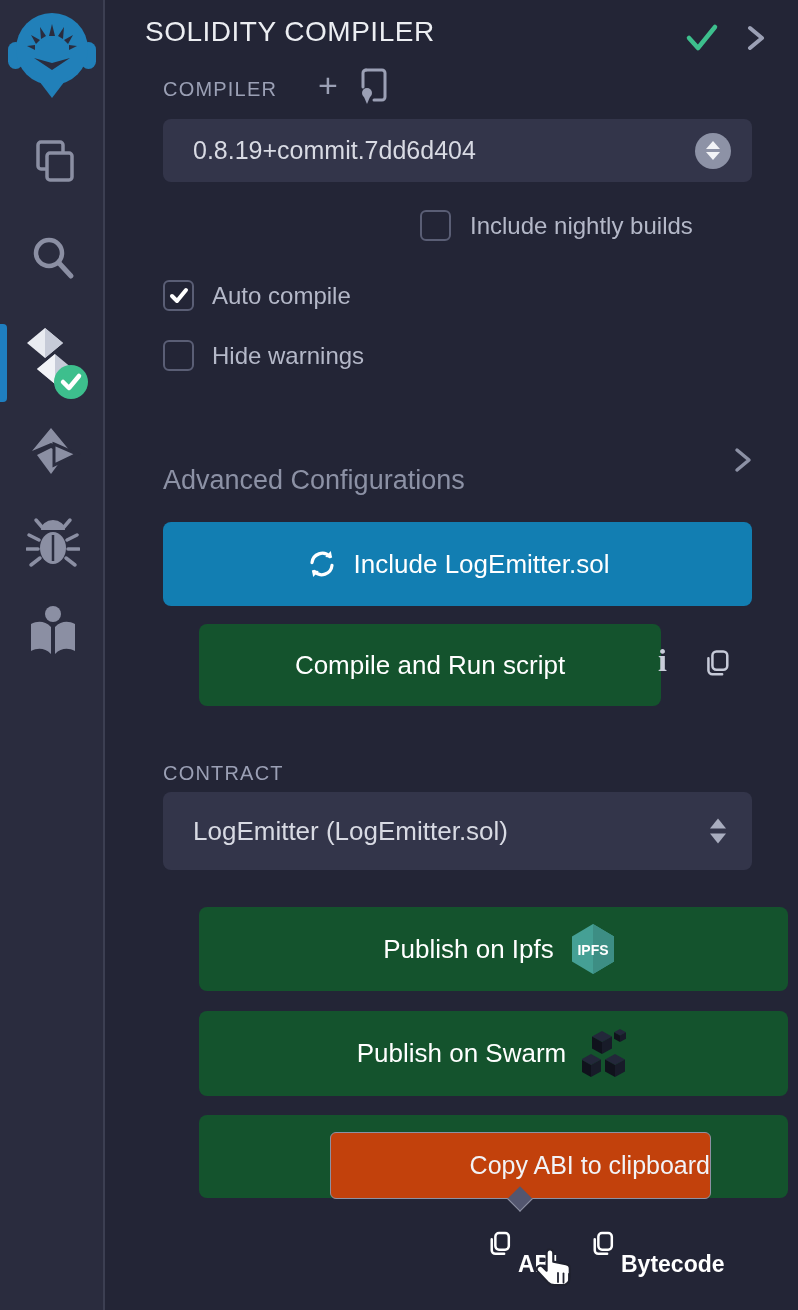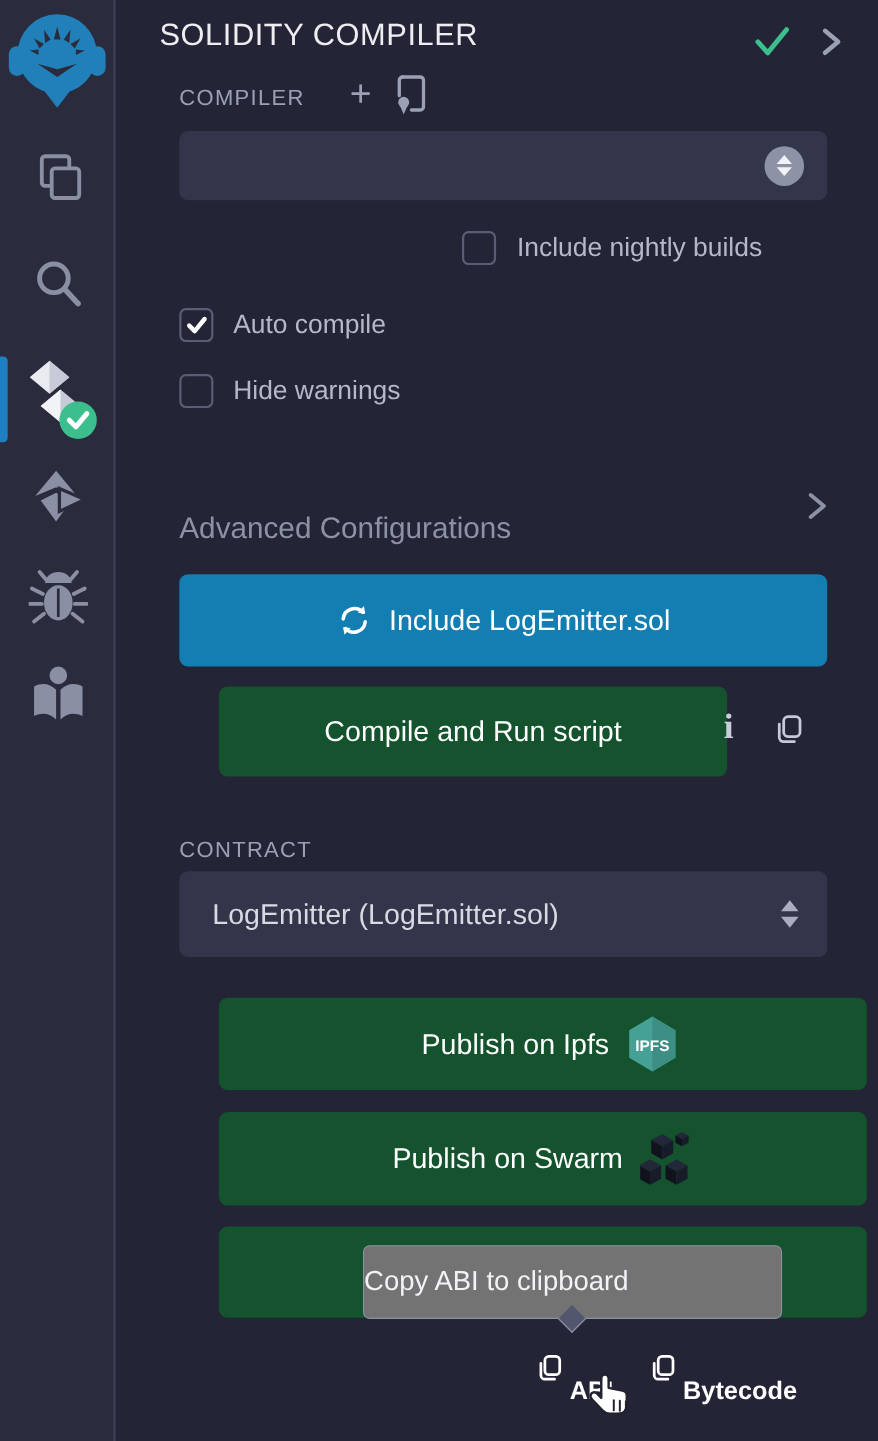--- a/index.html
+++ b/index.html
@@ -35,22 +35,22 @@
               background: transparent; display: flex; align-items: center; justify-content: center; cursor: pointer; }
   .check-label { font-size: 24px; color: #b4b8c8; line-height: 31px; }
 
   .btn { border-radius: 8px; display: flex; align-items: center; justify-content: center;
          color: #ffffff; font-size: 26px; cursor: pointer; border: none; gap: 16px; }
   .btn-blue { background: #127eb2; }
   .btn-grey { background: #14532d; margin-left: 36px; }
 
   .advanced-label { font-size: 27px; color: #8c91a5; cursor: pointer; margin-top: 25px; }
 
-  .tooltip { background: #737373; border: 1px solid #8d90a3; border-radius: 6px;
-             display: flex; align-items: center; justify-content: flex-start;
+  .tooltip { background: #c2410c; border: 1px solid #8d90a3; border-radius: 6px;
+             display: flex; align-items: center; justify-content: flex-end;
              color: #f2f3f7; font-size: 25px; z-index: 5; }
   .tooltip-arrow { position: absolute; left: 180px; bottom: -10px; width: 18px; height: 18px;
                    background: #53566f; transform: rotate(45deg);
                    border-right: 1px solid #8d90a3; border-bottom: 1px solid #8d90a3; }
 
   .footer-label { font-size: 23px; font-weight: 700; color: #ffffff; line-height: 30px; cursor: pointer; margin-top: 20px; }
 
   .ipfs-badge { width: 46px; height: 52px; position: relative; display: flex; align-items: center; justify-content: center; }
   .serif-i { font-family: "Liberation Serif", serif; font-weight: 700; font-size: 32px; color: #c9cdda; cursor: pointer; }
 </style>
@@ -160,20 +160,21 @@
   <div class="abs" style="left:358px; top:66px;">
     <svg width="36" height="40" viewBox="0 0 36 40">
       <path d="M8 4 h16 a3 3 0 0 1 3 3 v24 a3 3 0 0 1-3 3 h-8" fill="none" stroke="#9ba0b5" stroke-width="3" stroke-linecap="round"></path>
       <path d="M8 4 a3 3 0 0 0-3 3 v14" fill="none" stroke="#9ba0b5" stroke-width="3" stroke-linecap="round"></path>
       <circle cx="9" cy="27" r="5" fill="#9ba0b5"></circle>
       <polygon points="6,31 12,31 9,38" fill="#9ba0b5"></polygon>
     </svg>
   </div>
 
   <div class="abs select-box" style="left:163px; top:119px; width:589px; height:63px;">
+    <span class="select-text" style="font-size:25px;">0.8.19+commit.7dd6d404</span>
     <span class="sort-badge">
       <span class="tri-up"></span>
         <span class="tri-down"></span>
     </span>
   </div>
 
   <div class="abs checkbox" style="left:420px; top:210px;"></div>
   <div class="abs check-label" style="left:470px; top:210px;">Include nightly builds</div>
 
   <div class="abs checkbox" style="left:163px; top:280px;">

